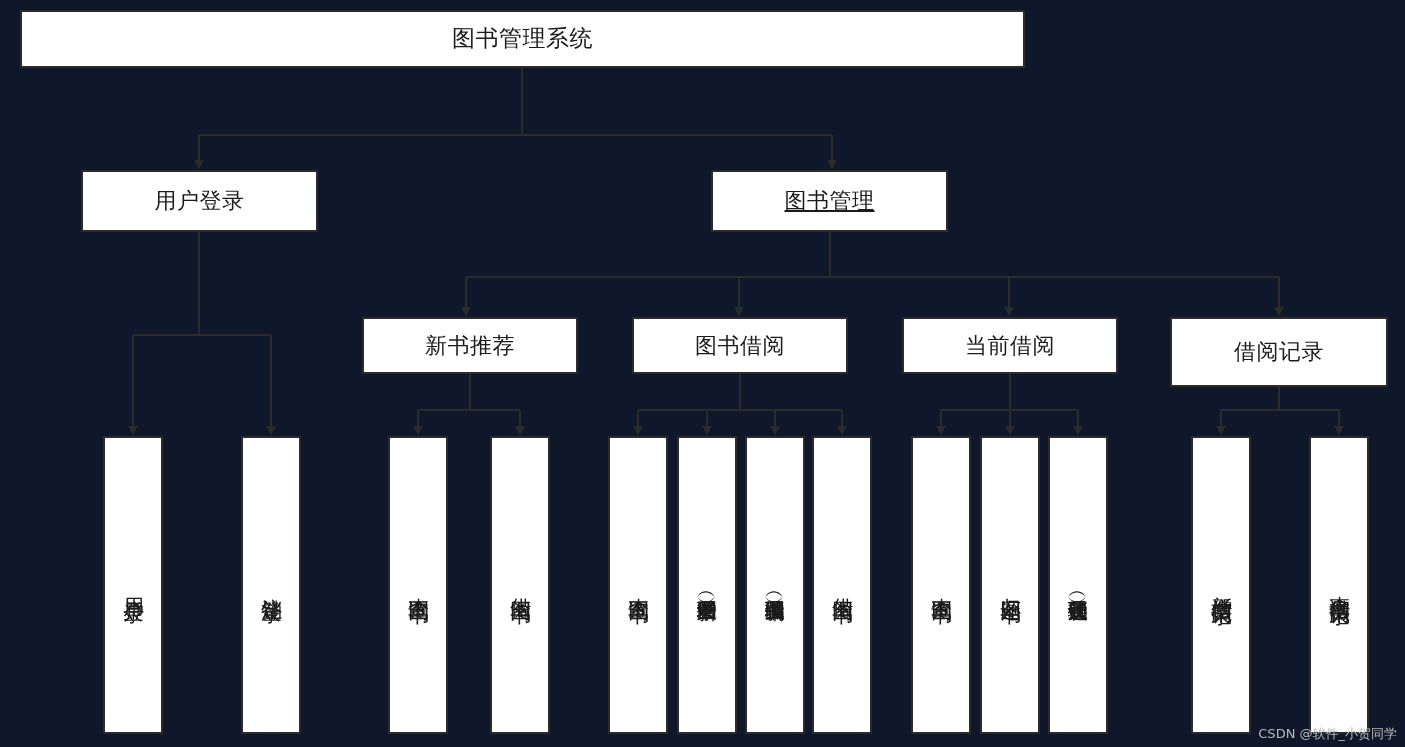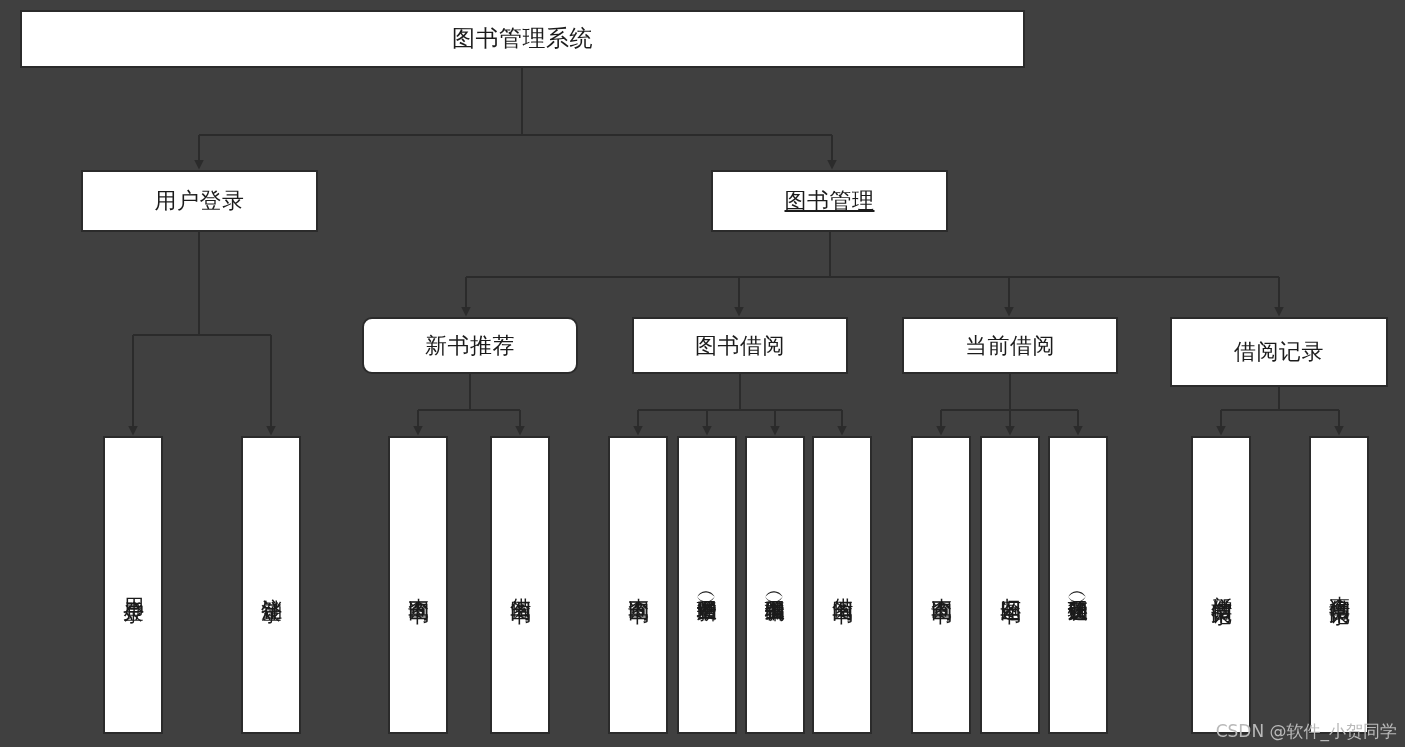--- a/index.html
+++ b/index.html
@@ -5,21 +5,21 @@
 <style>
   html,body{margin:0;padding:0;background:#ffffff;}
   body{
     font-family:"DejaVu Sans","Liberation Sans",sans-serif;
     -webkit-font-smoothing:antialiased;
   }
   #canvas{
     position:relative;
     width:1405px;
     height:747px;
-    background:#404040;
+    background:#0f172a;
     overflow:hidden;
   }
   
   #wires{
     position:absolute;
     left:0; top:0;
     width:1405px; height:747px;
     pointer-events:none;
   }
   
@@ -62,21 +62,21 @@
   }
   .node.v.tight .lbl{
     font-size:20px;
     letter-spacing:0px;
   }
   
   #watermark{
     position:absolute;
     right:8px;
     bottom:4px;
-    font-size:17px;
+    font-size:13px;
     color:#b9b9b9;
     z-index:5;
     white-space:nowrap;
     font-family:"DejaVu Sans","Liberation Sans",sans-serif;
   }
 </style>
 </head>
 <body>
 
 <div id="canvas">
@@ -136,21 +136,21 @@
     <span class="lbl">图书管理系统</span>
   </div>
 
   <div class="node h" style="left:81px; top:170px; width:237px; height:62px;">
     <span class="lbl">用户登录</span>
   </div>
   <div class="node h" style="left:711px; top:170px; width:237px; height:62px;text-decoration:underline;">
     <span class="lbl">图书管理</span>
   </div>
 
-  <div class="node h" style="left:362px; top:317px; width:216px; height:57px;border-radius:10px;">
+  <div class="node h" style="left:362px; top:317px; width:216px; height:57px;">
     <span class="lbl">新书推荐</span>
   </div>
   <div class="node h" style="left:632px; top:317px; width:216px; height:57px;text-align:right;">
     <span class="lbl">图书借阅</span>
   </div>
   <div class="node h" style="left:902px; top:317px; width:216px; height:57px;">
     <span class="lbl">当前借阅</span>
   </div>
   <div class="node h" style="left:1170px; top:317px; width:218px; height:70px;">
     <span class="lbl">借阅记录</span>

